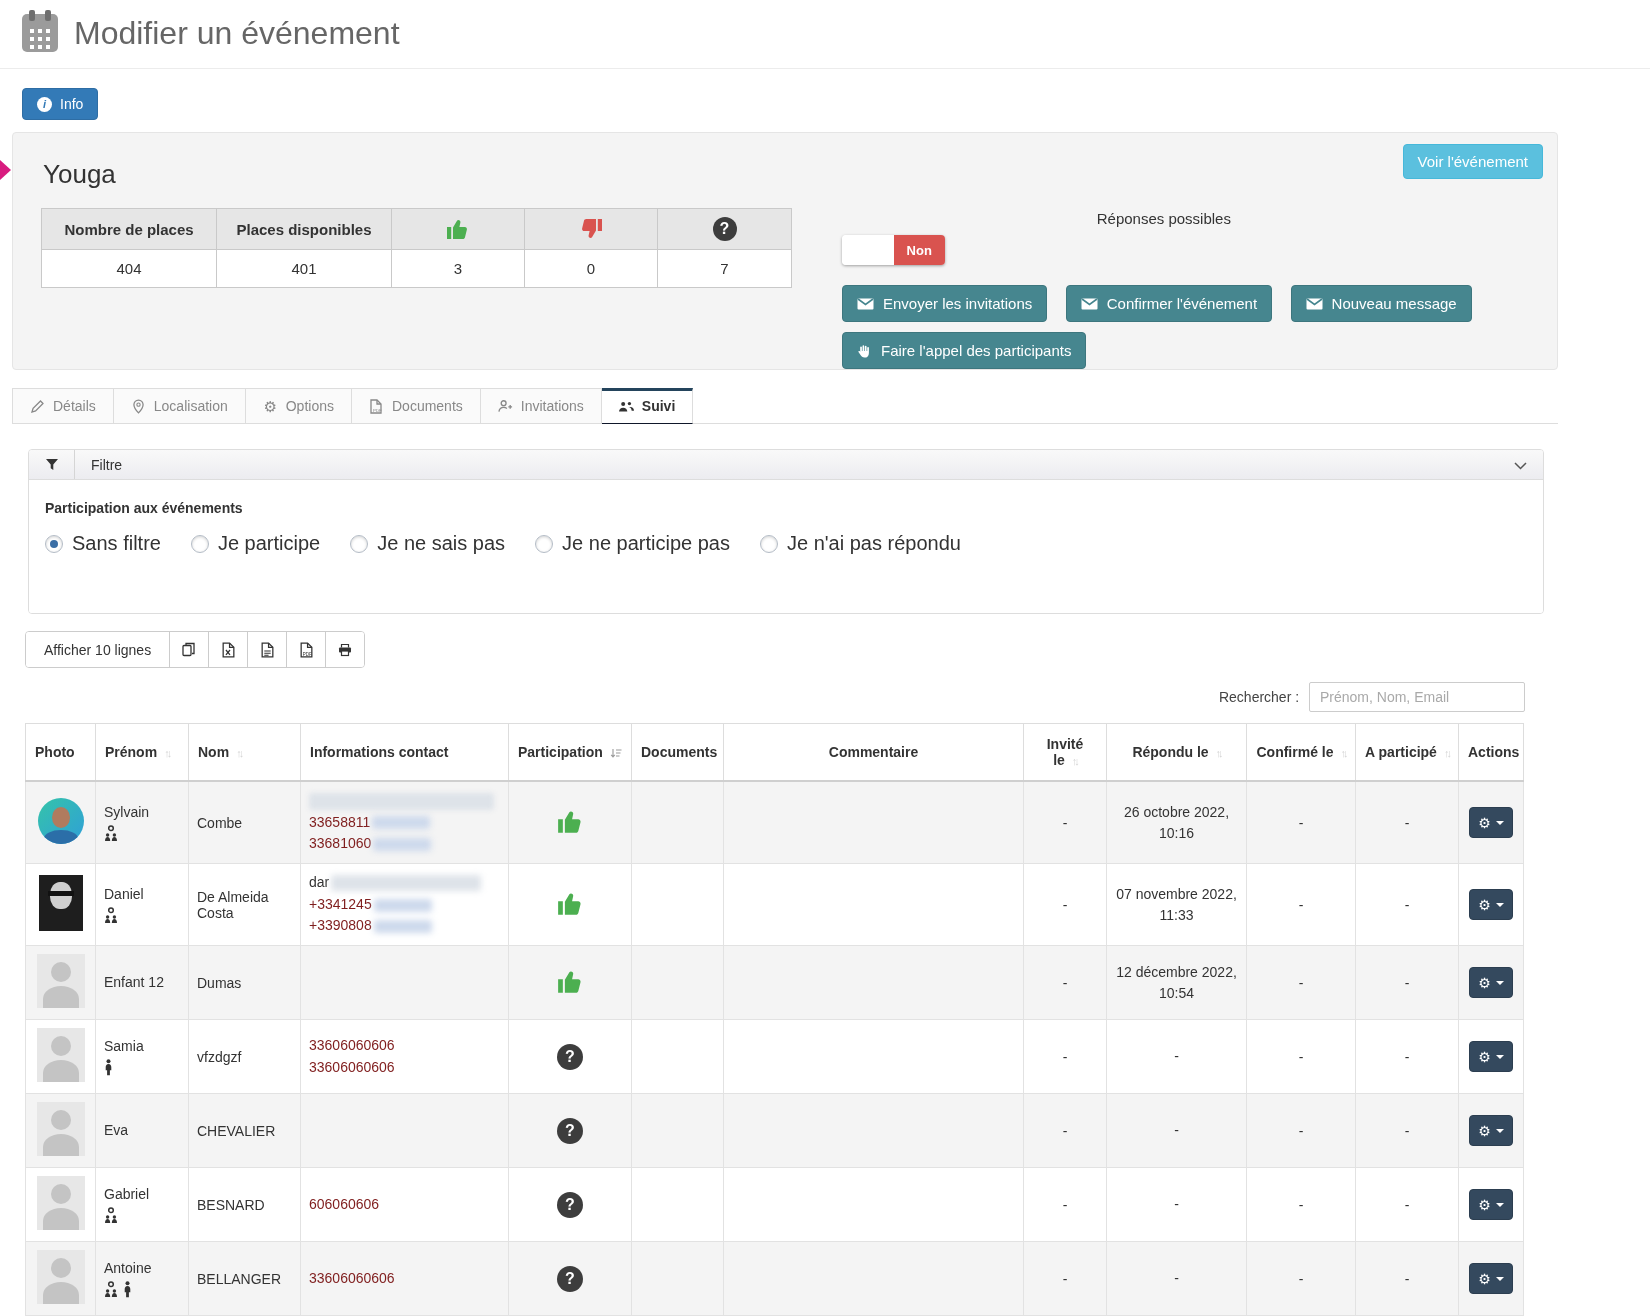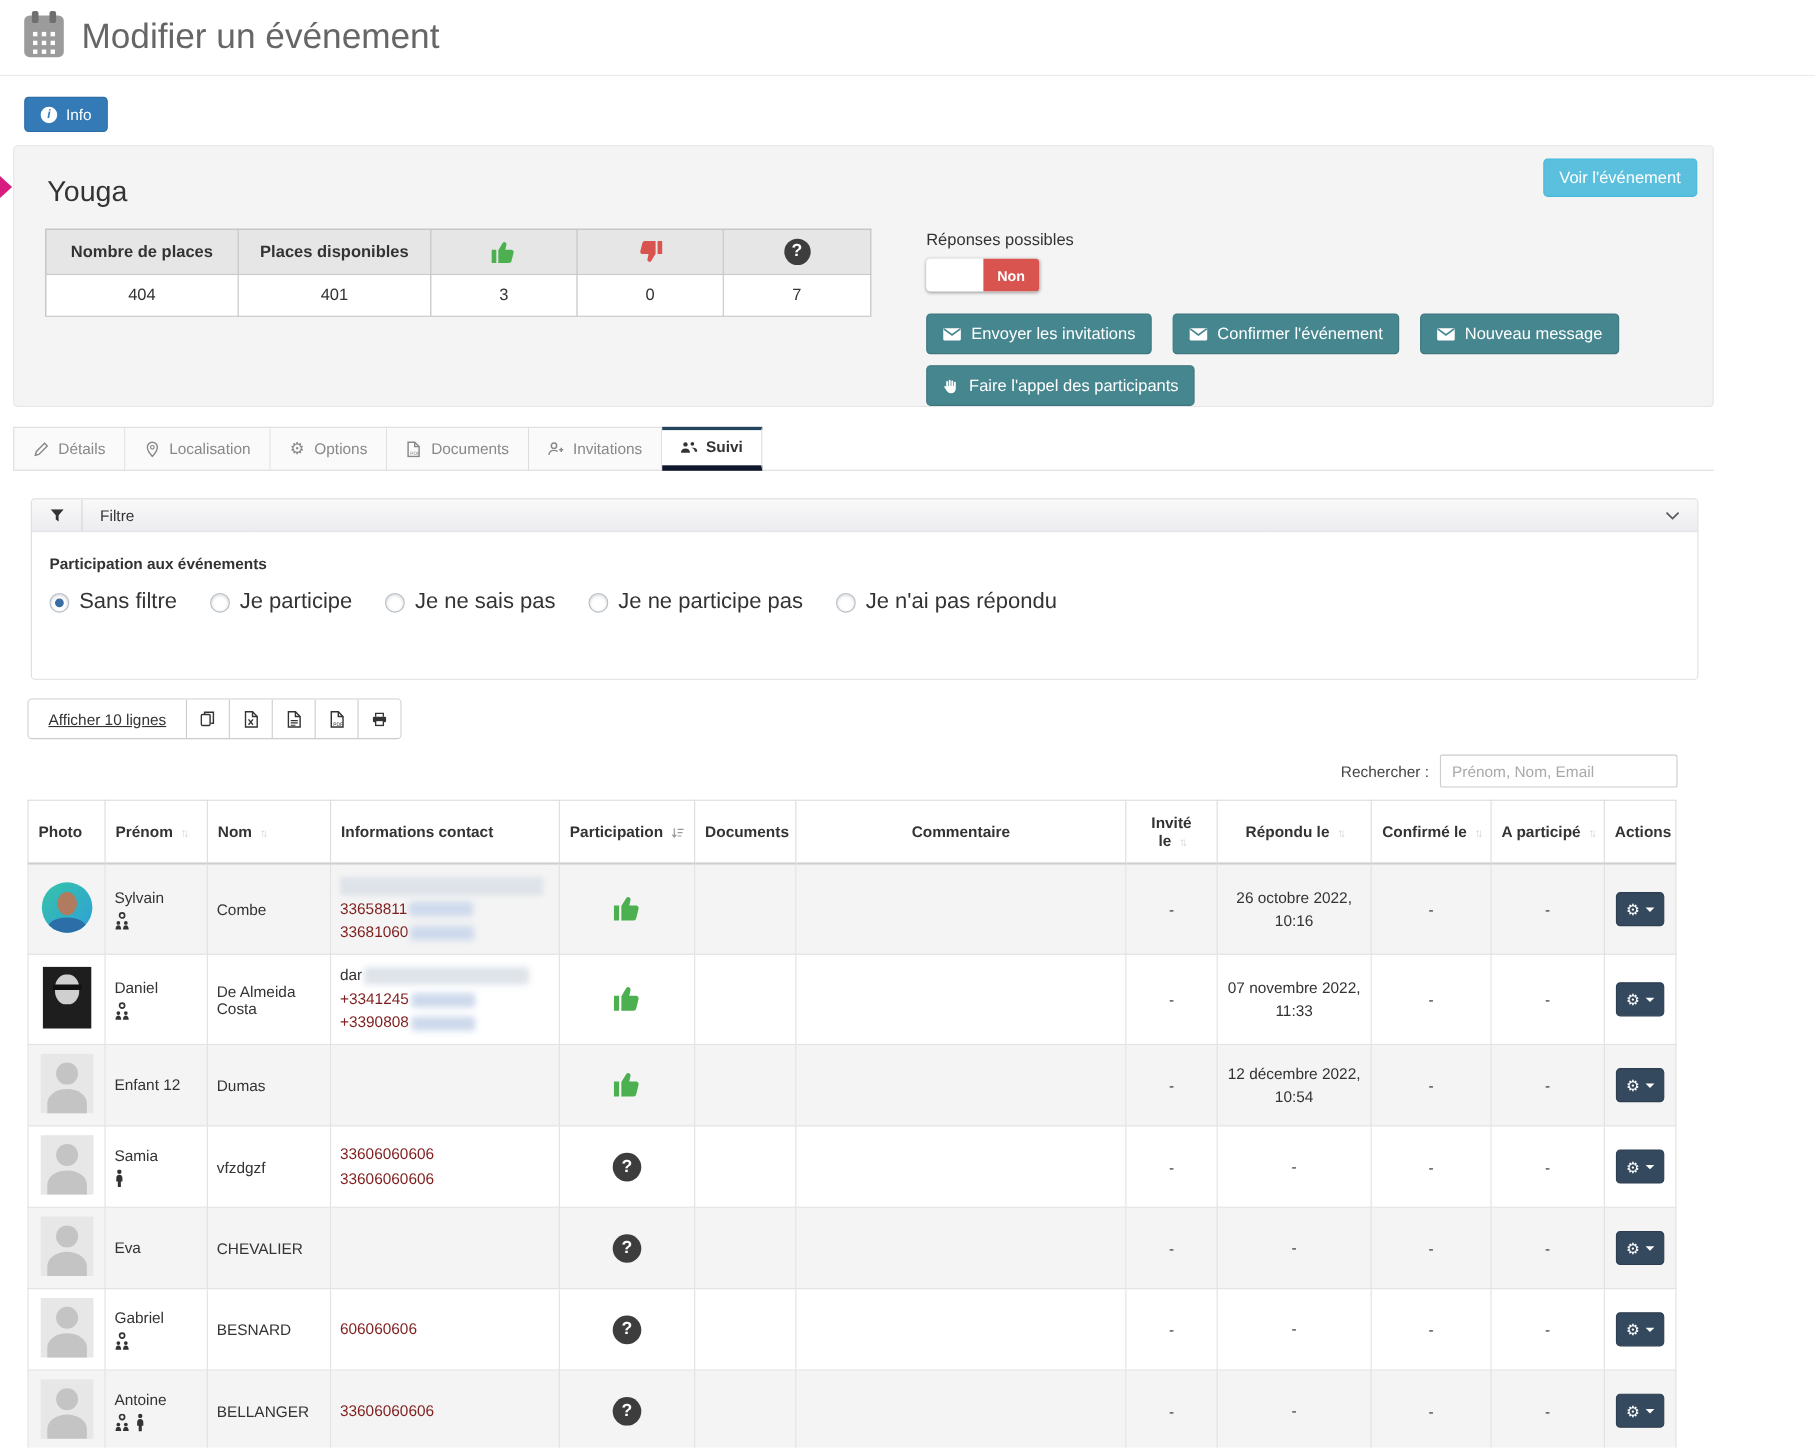--- a/index.html
+++ b/index.html
@@ -41,39 +41,39 @@
   .stats-table td { background:#fff; border:1px solid #c9c9c9; font-size:15px; height:38px;
     text-align:center; vertical-align:middle; }
   .thumb-svg { width:24px; height:24px; display:inline-block; vertical-align:middle; }
   .thumb-up-h { fill:#4caf50; }
   .thumb-down-h { fill:#d9534f; transform:rotate(180deg); }
   .q-circle { display:inline-block; width:26px; height:26px; border-radius:50%; background:#3d3d3d;
     color:#fff; font-weight:bold; font-size:16px; line-height:26px; text-align:center; }
   .q-circle.small-h { width:24px; height:24px; line-height:24px; }
 
   .response-block { margin-left:50px; padding-top:2px; }
-  .resp-label { font-size:15px; color:#333; margin-bottom:8px; }
+  .resp-label { font-size:15px; color:#333; margin-bottom:8px;text-align:center; }
   .toggle { display:flex; width:103px; height:30px; border-radius:4px; overflow:hidden;
     box-shadow:0 1px 3px rgba(0,0,0,.35); cursor:pointer; }
   .toggle-off { width:50%; background:#fff; }
   .toggle-on { width:50%; background:#d9534f; color:#fff; font-size:13px; font-weight:bold;
     display:flex; align-items:center; justify-content:center; }
   .action-btns { margin-top:20px; }
   .btn-teal { display:inline-flex; align-items:center; gap:9px; background:#46868f; border:1px solid #3d767e;
     color:#fff; font-size:15px; padding:9px 14px; border-radius:4px; margin-right:14px; margin-bottom:10px;
     cursor:pointer; font-family:inherit; }
   .env-svg { width:17px; height:12px; }
   .hand-svg { width:15px; height:16px; }
 
   
   .tabs { display:flex; margin-top:18px; border-bottom:1px solid #ddd; }
   .tab { display:flex; align-items:center; gap:8px; padding:9px 17px; border:1px solid #ddd; border-left:none;
     background:#fafafa; color:#888; font-size:14px; cursor:pointer; margin-bottom:-1px; }
   .tab:first-child { border-left:1px solid #ddd; }
-  .tab.active { background:#fff; color:#333; border-top:3px solid #24445c; border-bottom:5px solid #0f172a;
+  .tab.active { background:#fff; color:#333; border-top:3px solid #24445c; border-bottom:1px solid #0f172a;
     padding-top:7px; font-weight:bold; }
   .tab-ico { width:15px; height:15px; display:inline-flex; align-items:center; justify-content:center; }
   .gear-glyph-tab { font-size:15px; color:#888; line-height:1; }
 
   
   .filter-panel { margin:25px 14px 0 16px; border:1px solid #ddd; border-radius:4px; overflow:hidden; }
   .filter-head { display:flex; align-items:center; height:30px; background:linear-gradient(#f9f9f9,#ececf0);
     border-bottom:1px solid #ddd; cursor:pointer; }
   .filter-ico-box { width:46px; height:100%; display:flex; align-items:center; justify-content:center;
     border-right:1px solid #d5d5d5; }
@@ -87,21 +87,21 @@
     box-shadow:inset 0 1px 3px rgba(0,0,0,.18); position:relative; flex:0 0 auto; }
   .radio.sel::after { content:""; position:absolute; left:4px; top:4px; width:8px; height:8px;
     border-radius:50%; background:#3a6ea5; }
 
   
   .toolbar { margin:17px 0 0 13px; }
   .btn-group { display:inline-flex; border:1px solid #ccc; border-radius:4px; overflow:hidden; background:#fff; }
   .btn-group button { background:#fff; border:none; border-left:1px solid #ccc; padding:8px 12px;
     font-size:14px; color:#333; cursor:pointer; height:35px; display:inline-flex; align-items:center;
     justify-content:center; font-family:inherit; }
-  .btn-group button:first-child { border-left:none; padding:8px 18px;text-decoration:underline; }
+  .btn-group button:first-child { border-left:none; padding:8px 18px; }
   .icon-btn { width:39px; }
   .search-row { text-align:right; margin:14px 33px 0 0; font-size:14px; color:#444; }
   .search-row input { width:216px; height:30px; border:1px solid #ccc; border-radius:2px; padding:4px 10px;
     font-size:14px; margin-left:6px; font-family:inherit; color:#333; }
   .search-row input::placeholder { color:#a9a9a9; }
 
   
   .data-table { border-collapse:collapse; table-layout:fixed; width:1498px; margin:11px 0 0 13px; font-size:14px; }
   .data-table th { border:1px solid #ddd; border-bottom:2px solid #cfcfcf; padding:12px 9px; font-size:14px;
     font-weight:bold; vertical-align:middle; text-align:left; background:#fff; cursor:pointer; }

